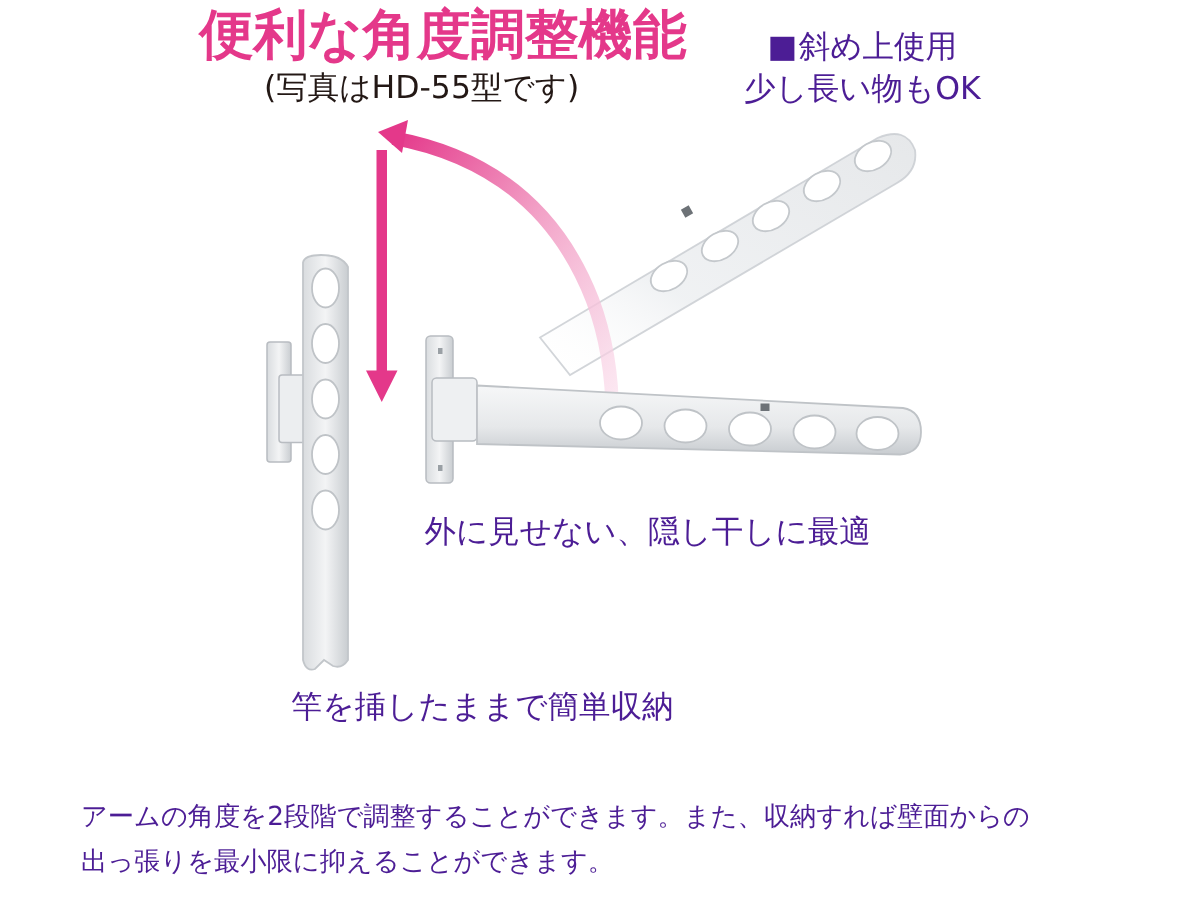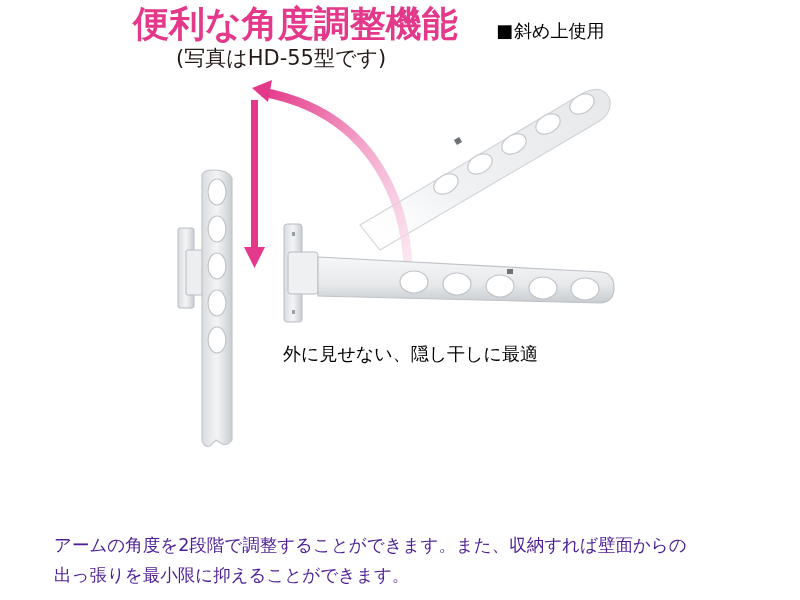--- a/index.html
+++ b/index.html
@@ -9,21 +9,21 @@
   .title {
     position: absolute; left: 133px; top: 6px;
     font-size: 36px; font-weight: bold; color: #e4388a; letter-spacing: 0px;
     white-space: nowrap; line-height: 36px;
   }
   .subtitle {
     position: absolute; left: 128px; top: 44px;
     font-size: 21px; color: #231815; white-space: nowrap; line-height: 28px; margin-left: 48px;
   }
 
-  .caption { position: absolute; font-size: 18px; line-height: 28px; white-space: nowrap; color: #000000; text-align: center; }
+  .caption { position: absolute; font-size: 21px; line-height: 28px; white-space: nowrap; color: #4c1d95; text-align: center; }
   .caption .head::before { content: "\25A0"; margin-right: 1px; }
   .cap-diag { left: 496px; top: 17px; }
   .cap-horiz { left: 283px; top: 340px; }
   .cap-store { left: 194px; top: 457px; }
 
   .body-text {
     position: absolute; left: 54px; top: 530px; width: 740px;
     font-size: 17.5px; line-height: 30px; color: #4c1d95;
   }
 
@@ -106,25 +106,27 @@
       <ellipse cx="217" cy="340" rx="9" ry="13"></ellipse>
     </g>
   </g>
 </svg>
 
 <div class="title">便利な角度調整機能</div>
 <div class="subtitle">(写真はHD-55型です)</div>
 
 <div class="caption cap-diag">
   <div class="head">斜め上使用</div>
+  <div>少し長い物もOK</div>
 </div>
 
 <div class="caption cap-horiz">
   <div>外に見せない、隠し干しに最適</div>
 </div>
 
 <div class="caption cap-store">
+  <div>竿を挿したままで簡単収納</div>
 </div>
 
 <div class="body-text">
   <div>アームの角度を2段階で調整することができます。また、収納すれば壁面からの</div>
   <div>出っ張りを最小限に抑えることができます。</div>
 </div>
 
 </body></html>

